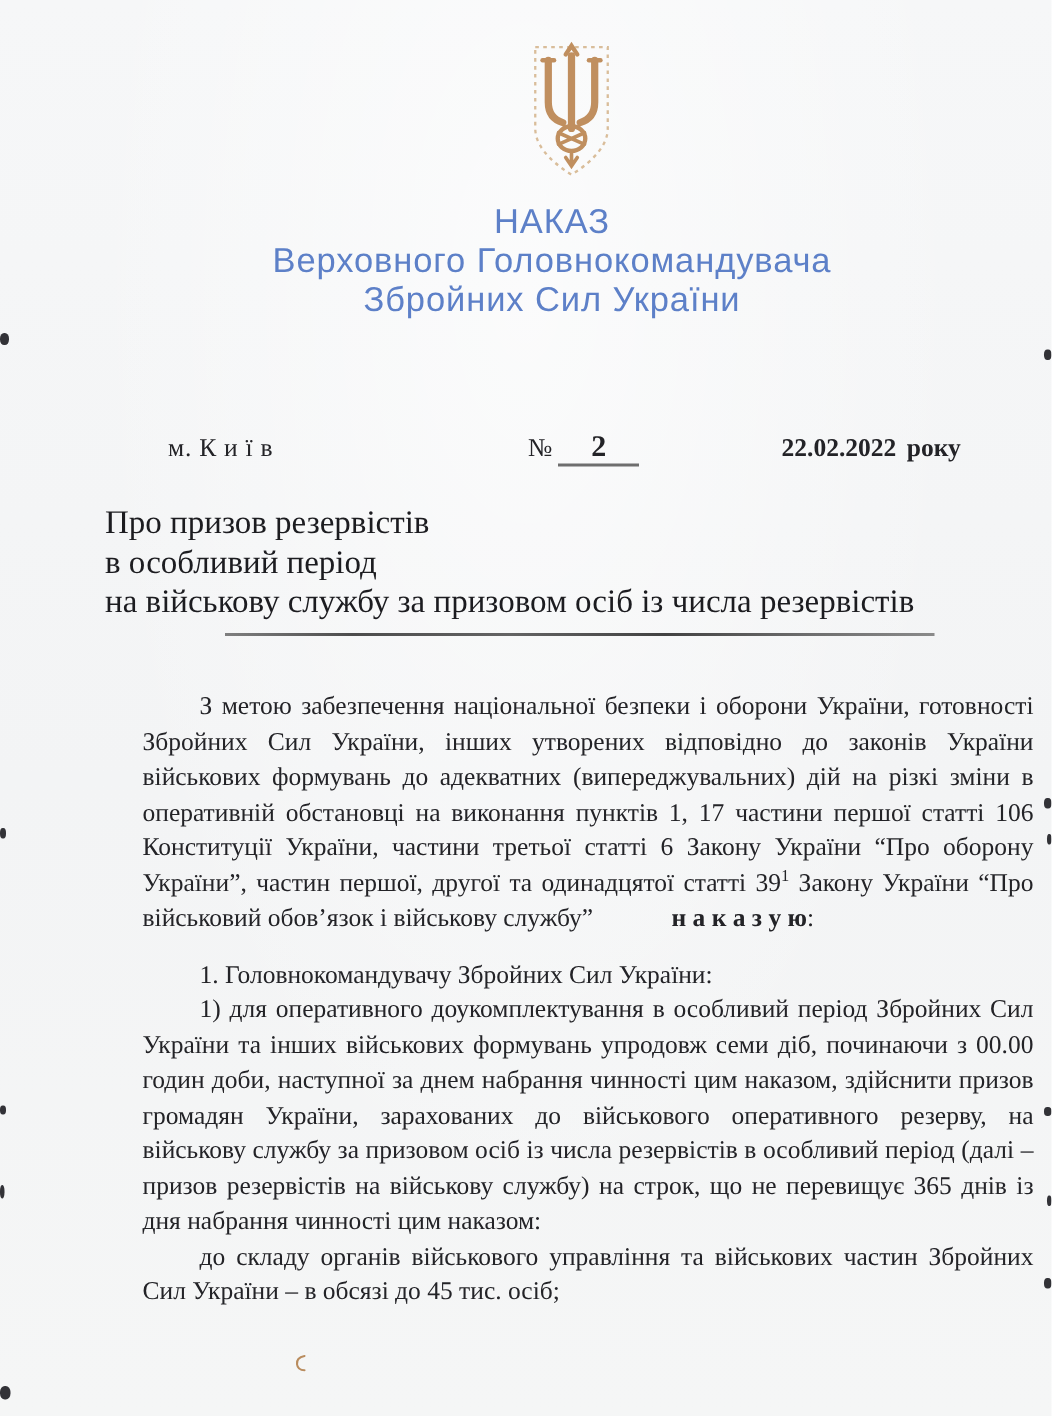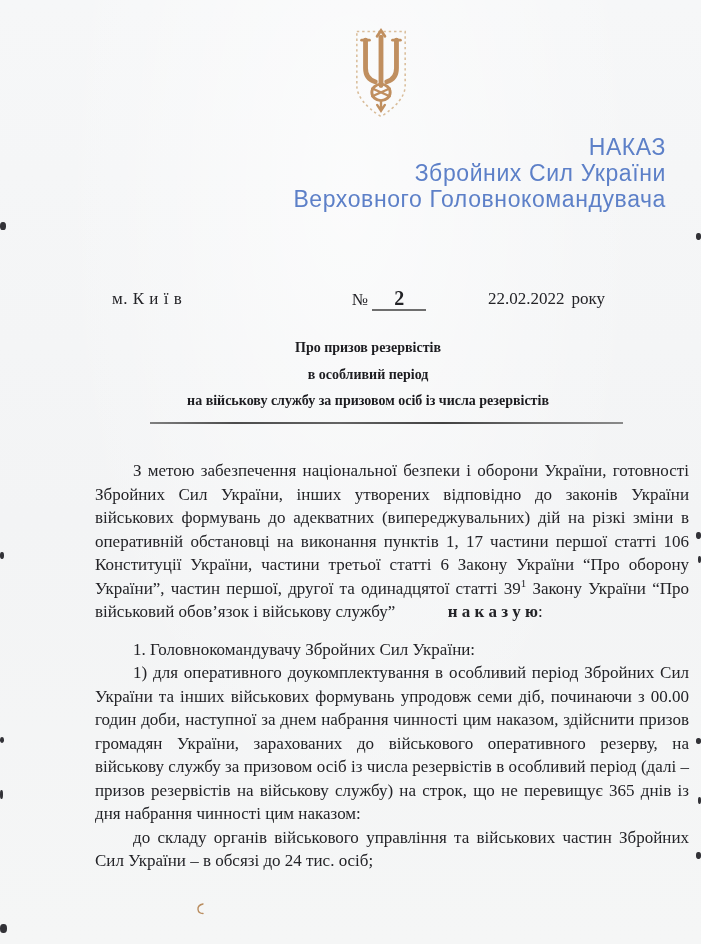--- a/index.html
+++ b/index.html
@@ -13,45 +13,45 @@
     font-family:"Liberation Serif", serif;
     color:#232327;
   }
 
   
   .emblem{position:absolute;left:352px;top:27px;}
 
   
   .blue-header{
     position:absolute;left:70px;top:134px;width:596px;
-    text-align:right;
+    text-align:center;
     font-family:"Liberation Sans", sans-serif;
     font-size:23px;line-height:26px;letter-spacing:.6px;
     color:#5d80c8;
   }
 
   
   .meta-row{position:absolute;left:0;top:287px;width:681px;height:26px;font-size:17px;}
   .place{position:absolute;left:112px;top:2px;letter-spacing:.5px;}
   .number-group{position:absolute;left:352px;top:0;}
   .number-sign{font-size:17px;}
   .number-line{
     display:inline-block;width:54px;text-align:center;
     border-bottom:2px solid #6e6e6e;
     font-weight:bold;font-size:20px;line-height:22px;
     margin-left:4px;
   }
-  .date-group{position:absolute;left:488px;top:2px;}
+  .date-group{position:absolute;left:521px;top:2px;font-weight:bold;}
   .date-suffix{margin-left:7px;}
 
   
   .doc-title{
     position:absolute;left:70px;top:335px;width:596px;
-    text-align:center;font-weight:bold;
-    font-size:14px;line-height:26.5px;color:#1c1c20;
+    font-weight:normal;
+    font-size:22px;line-height:26.5px;color:#1c1c20;
   }
   .title-rule{
     position:absolute;left:150px;top:422px;width:473px;height:2px;
     background:linear-gradient(90deg,#6a6a6a 0%,#2e2e2e 18%,#4a4a4a 40%,#222 62%,#555 82%,#777 100%);
     opacity:.85;
   }
 
   
   .body-text{
     position:absolute;left:95px;top:459px;width:594px;
@@ -93,22 +93,22 @@
       <path d="M10 13 H18" stroke-width="3"></path>
       <path d="M42 13 H50" stroke-width="3"></path>
       <ellipse cx="30" cy="67" rx="9.5" ry="8.5" stroke-width="3"></ellipse>
       <path d="M21 63 L39 71 M21 71 L39 63" stroke-width="2.5"></path>
       <path d="M30 75.5 V84 M26 80 L30 86 L34 80" stroke-width="2.5"></path>
     </g>
   </svg>
 
   <div class="blue-header">
     <div>НАКАЗ</div>
+    <div>Верховного Головнокомандувача</div>
     <div>Збройних Сил України</div>
-    <div>Верховного Головнокомандувача</div>
   </div>
 
   <div class="meta-row">
     <span class="place">м. К и ї в</span>
     <span class="number-group">
       <span class="number-sign">№</span><span class="number-line">2</span>
     </span>
     <span class="date-group">
       <span>22.02.2022</span><span class="date-suffix">року</span>
     </span>
@@ -118,21 +118,21 @@
     <div>Про призов резервістів</div>
     <div>в особливий період</div>
     <div>на військову службу за призовом осіб із числа резервістів</div>
   </div>
   <div class="title-rule"></div>
 
   <div class="body-text">
     <p><span>З метою забезпечення національної безпеки і оборони України, готовності Збройних Сил України, інших утворених відповідно до законів України військових формувань до адекватних (випереджувальних) дій на різкі зміни в оперативній обстановці на виконання пунктів 1, 17 частини першої статті 106 Конституції України, частини третьої статті 6 Закону України “Про оборону України”, частин першої, другої та одинадцятої статті 39</span><sup>1</sup><span> Закону України “Про військовий обов’язок і військову службу” </span><span class="decree">н а к а з у ю</span><span>:</span></p>
     <p class="spaced">1.  Головнокомандувачу Збройних Сил України:</p>
     <p>1) для оперативного доукомплектування в особливий період Збройних Сил України та інших військових формувань упродовж семи діб, починаючи з 00.00 годин доби, наступної за днем набрання чинності цим наказом, здійснити призов громадян України, зарахованих до військового оперативного резерву, на військову службу за призовом осіб із числа резервістів в особливий період (далі – призов резервістів на військову службу) на строк, що не перевищує 365 днів із дня набрання чинності цим наказом:</p>
-    <p>до складу органів військового управління та військових частин Збройних Сил України – в обсязі до 24 тис. осіб;</p>
+    <p>до складу органів військового управління та військових частин Збройних Сил України – в обсязі до 45 тис. осіб;</p>
   </div>
 
   <div class="mark m-l1"></div>
   <div class="mark m-l2"></div>
   <div class="mark m-l3"></div>
   <div class="mark m-l4"></div>
   <div class="mark m-l5"></div>
   <div class="mark m-r1"></div>
   <div class="mark m-r2"></div>
   <div class="mark m-r3"></div>

